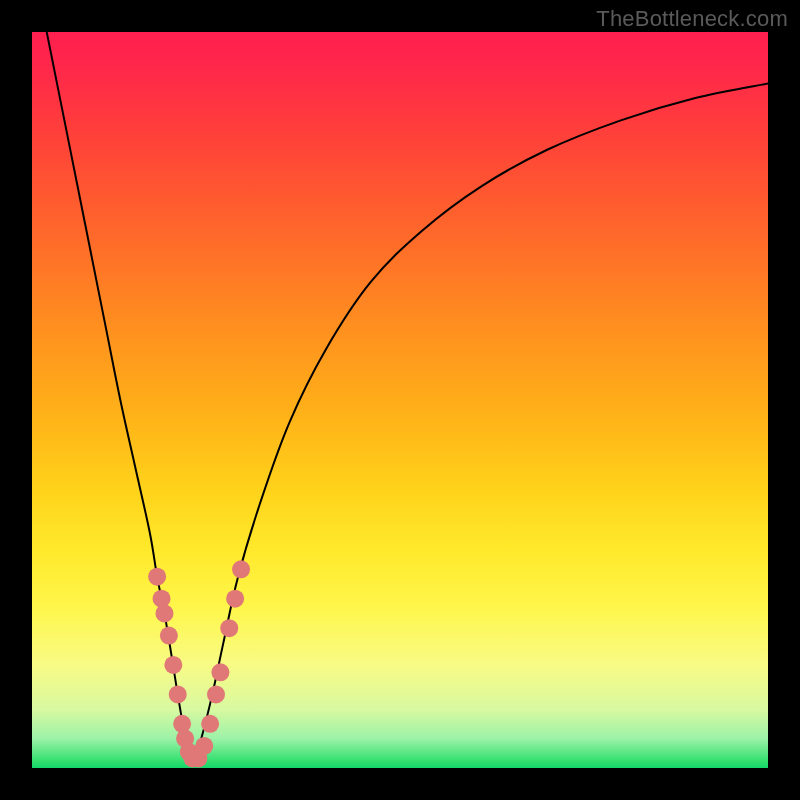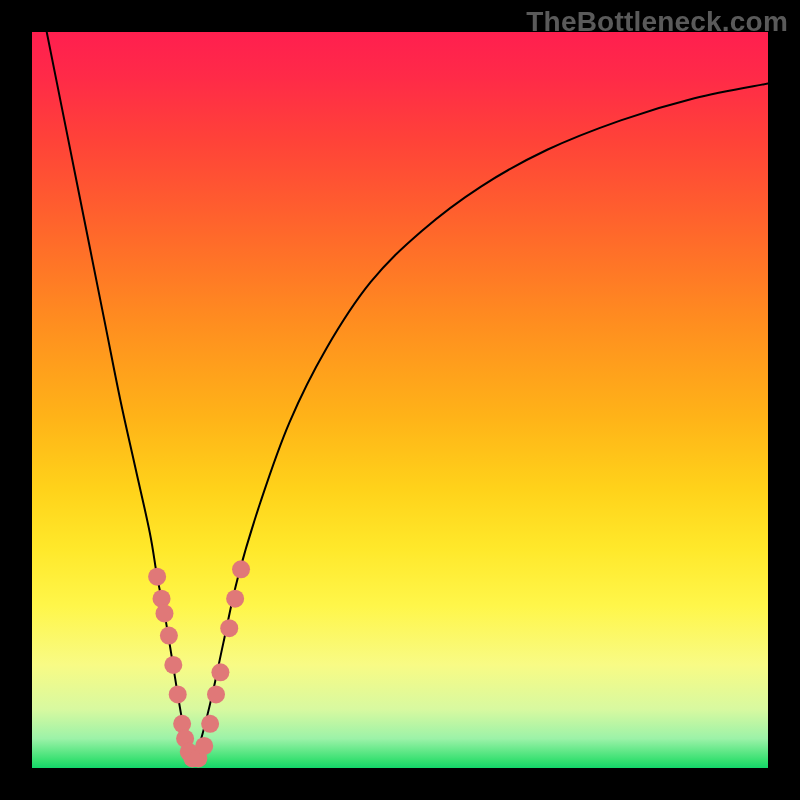--- a/index.html
+++ b/index.html
@@ -45,22 +45,22 @@
       #9cf2a8 96%,
       #35e070 99%,
       #14d66a 100%
     );
   }
   .watermark {
     position: absolute;
     top: 6px;
     right: 12px;
     color: #5a5a5a;
-    font-size: 28px;
-    font-weight: 700;
+    font-size: 22px;
+    font-weight: 400;
     letter-spacing: 0.2px;
     user-select: none;
   }
   svg.curves {
     position: absolute;
     left: 0; top: 0;
     width: 736px;
     height: 736px;
   }
   .curve {

